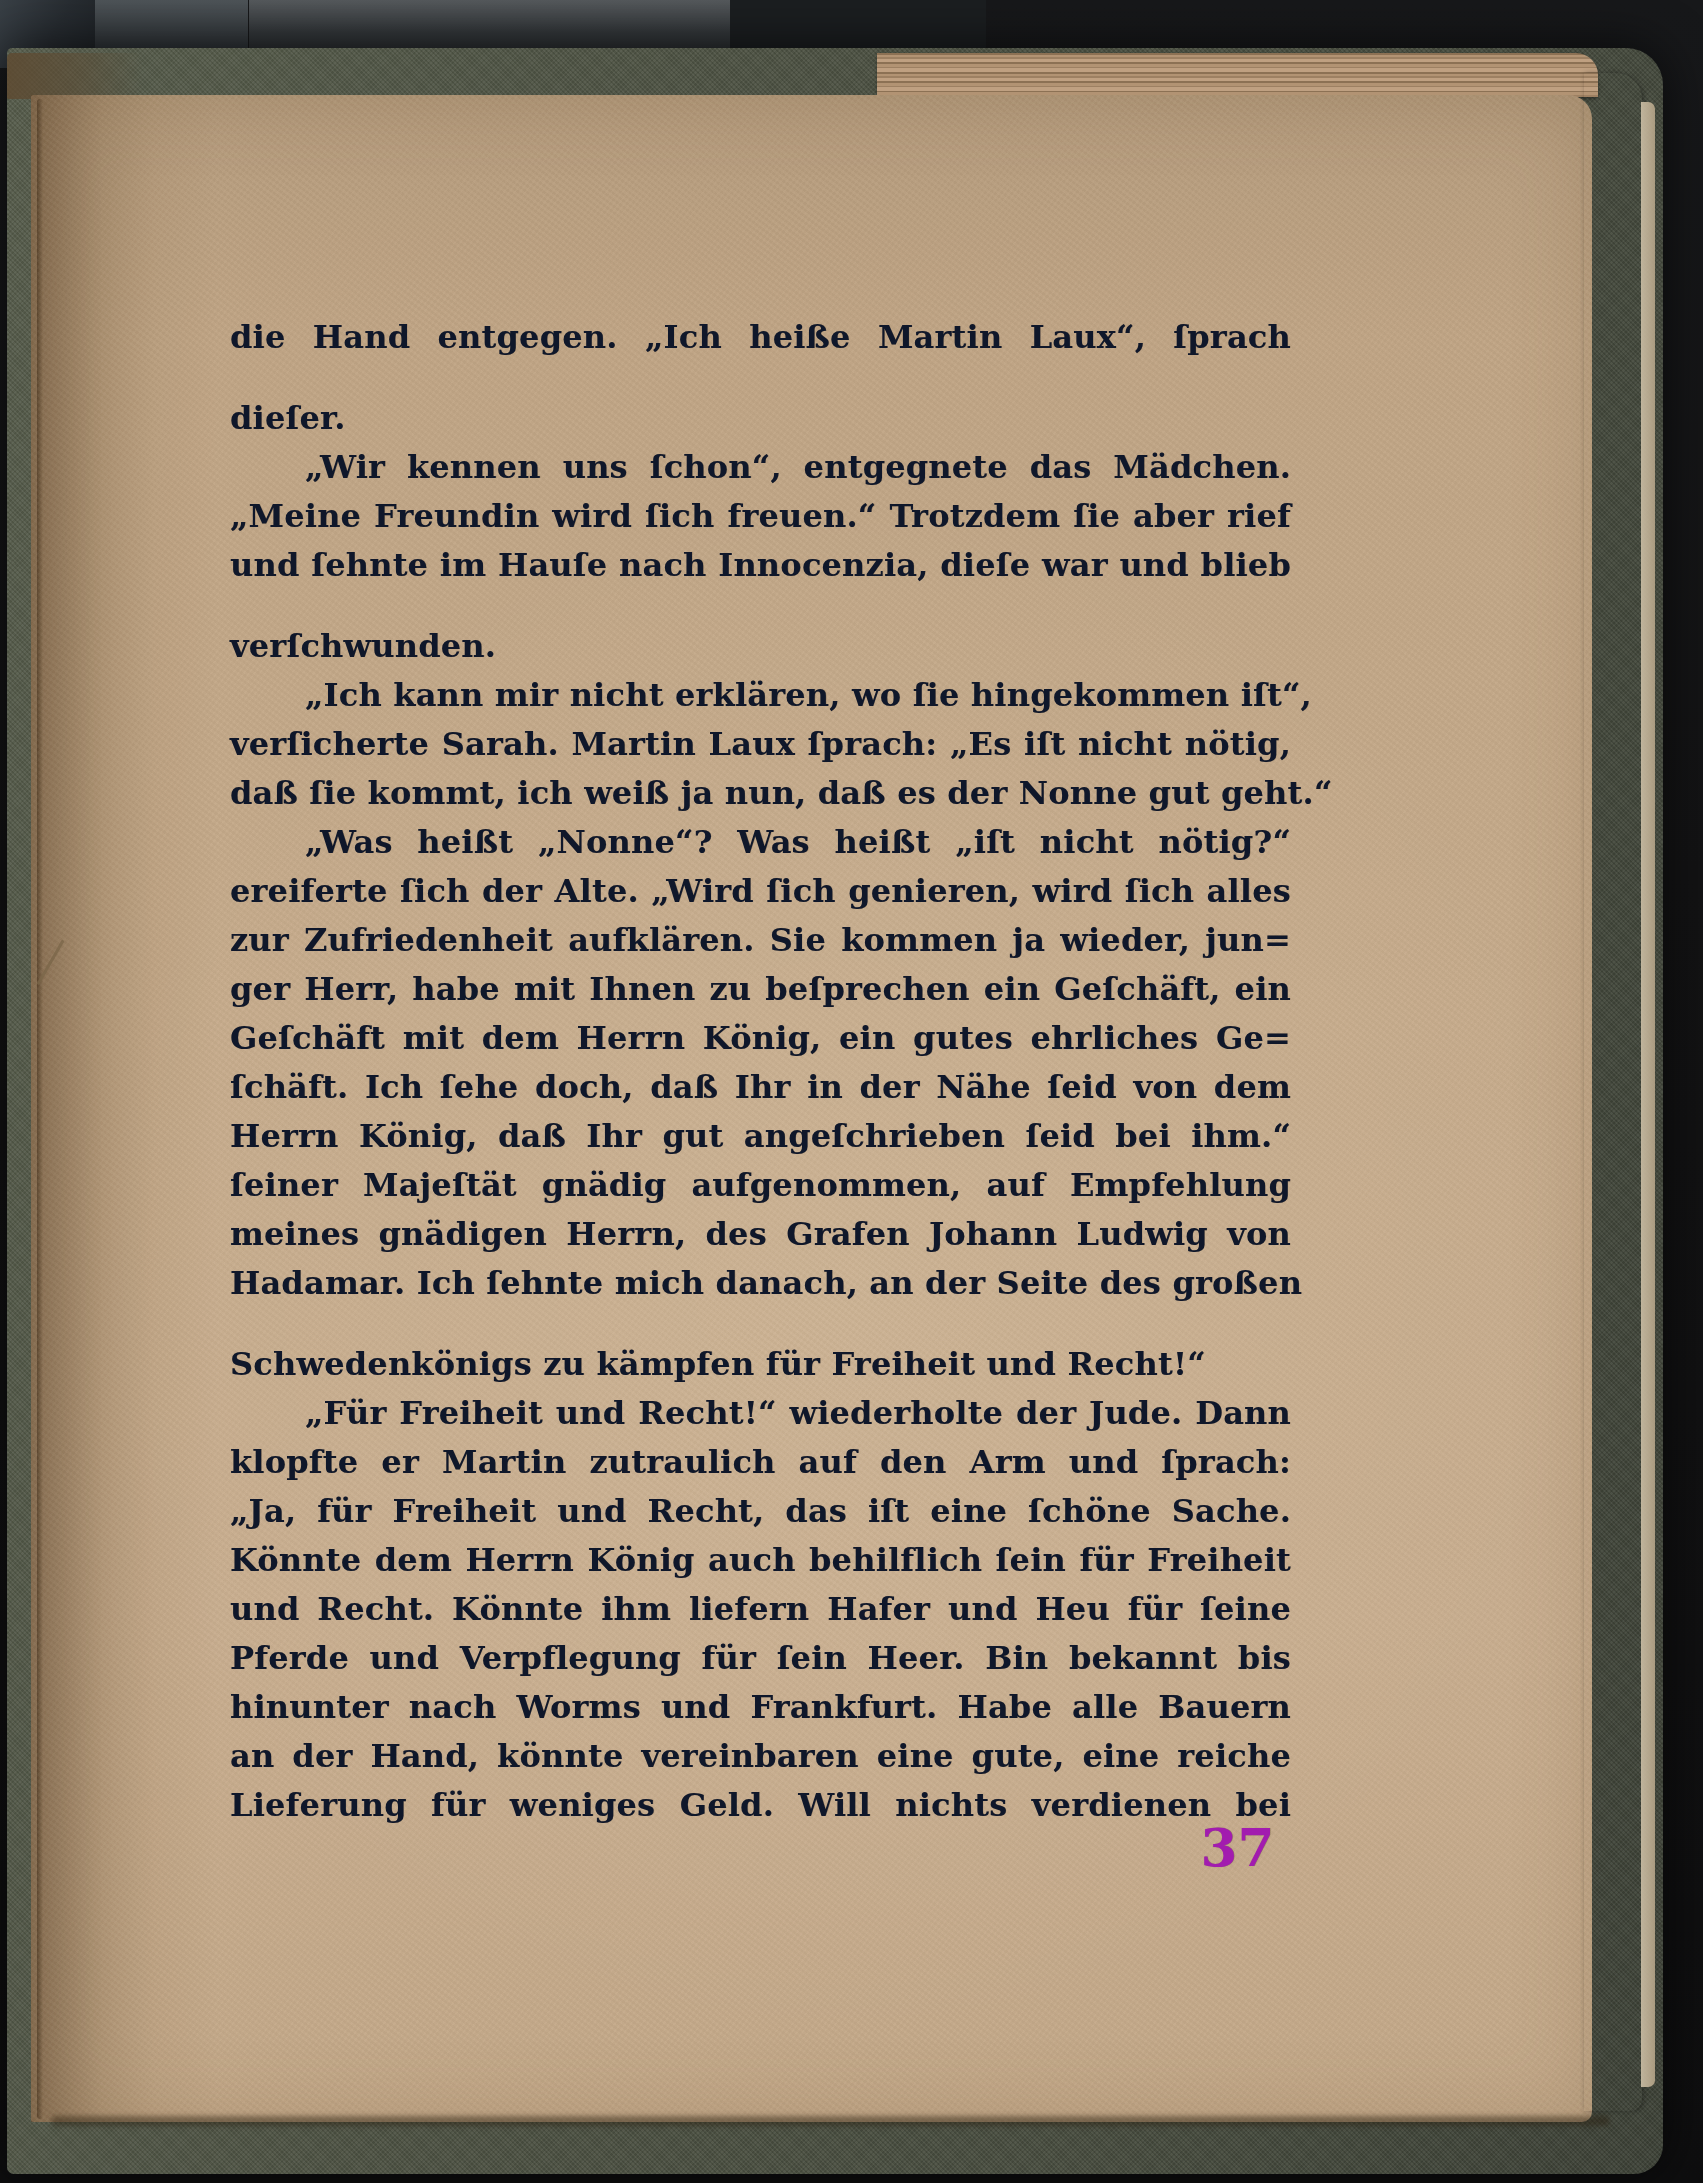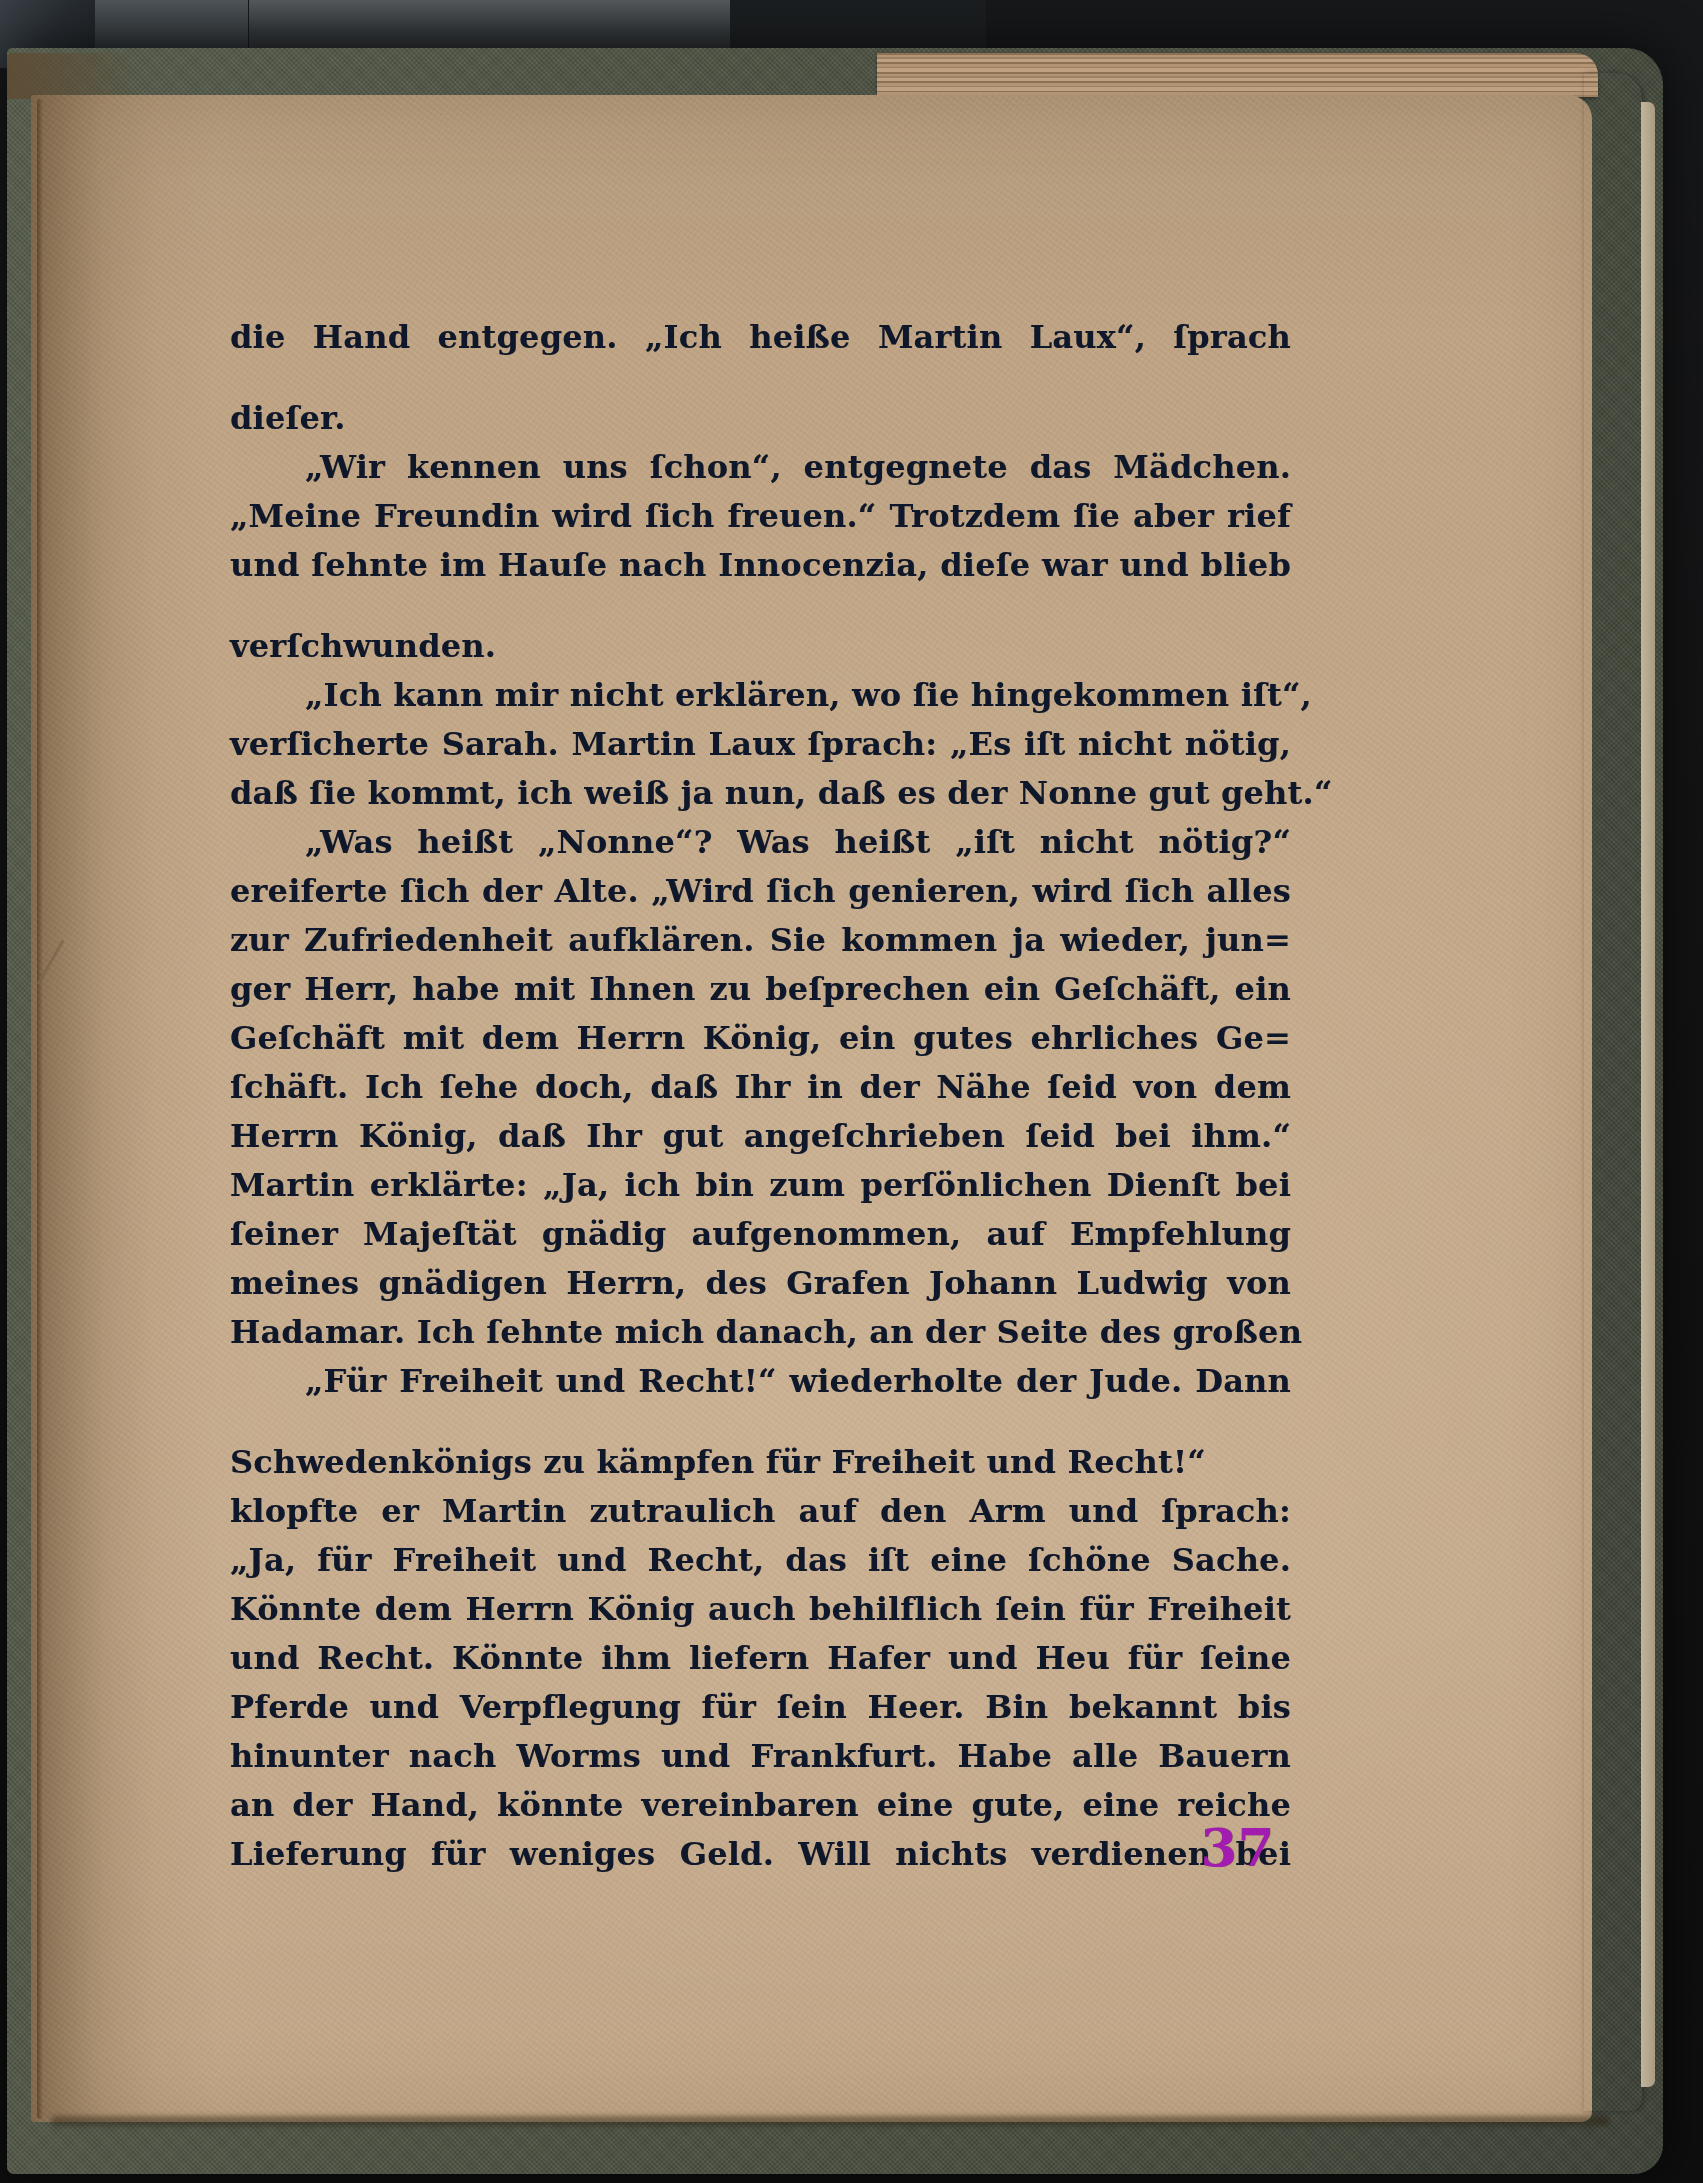--- a/index.html
+++ b/index.html
@@ -150,26 +150,25 @@
     <div class="line indent">„Ich kann mir nicht erklären, wo ſie hingekommen iſt“,</div>
     <div class="line">verſicherte Sarah. Martin Laux ſprach: „Es iſt nicht nötig,</div>
     <div class="line">daß ſie kommt, ich weiß ja nun, daß es der Nonne gut geht.“</div>
     <div class="line indent">„Was heißt „Nonne“? Was heißt „iſt nicht nötig?“</div>
     <div class="line">ereiferte ſich der Alte. „Wird ſich genieren, wird ſich alles</div>
     <div class="line">zur Zufriedenheit aufklären. Sie kommen ja wieder, jun=</div>
     <div class="line">ger Herr, habe mit Ihnen zu beſprechen ein Geſchäft, ein</div>
     <div class="line">Geſchäft mit dem Herrn König, ein gutes ehrliches Ge=</div>
     <div class="line">ſchäft. Ich ſehe doch, daß Ihr in der Nähe ſeid von dem</div>
     <div class="line">Herrn König, daß Ihr gut angeſchrieben ſeid bei ihm.“</div>
-    <div class="line">Martin erklärte: „Ja, ich bin zum perſönlichen Dienſt bei</div>
     <div class="line">ſeiner Majeſtät gnädig aufgenommen, auf Empfehlung</div>
     <div class="line">meines gnädigen Herrn, des Grafen Johann Ludwig von</div>
     <div class="line">Hadamar. Ich ſehnte mich danach, an der Seite des großen</div>
+    <div class="line short">Schwedenkönigs zu kämpfen für Freiheit und Recht!“</div>
     <div class="line indent">„Für Freiheit und Recht!“ wiederholte der Jude. Dann</div>
-    <div class="line short">Schwedenkönigs zu kämpfen für Freiheit und Recht!“</div>
     <div class="line">klopfte er Martin zutraulich auf den Arm und ſprach:</div>
     <div class="line">„Ja, für Freiheit und Recht, das iſt eine ſchöne Sache.</div>
     <div class="line">Könnte dem Herrn König auch behilflich ſein für Freiheit</div>
     <div class="line">und Recht. Könnte ihm liefern Hafer und Heu für ſeine</div>
     <div class="line">Pferde und Verpflegung für ſein Heer. Bin bekannt bis</div>
     <div class="line">hinunter nach Worms und Frankfurt. Habe alle Bauern</div>
     <div class="line">an der Hand, könnte vereinbaren eine gute, eine reiche</div>
     <div class="line">Lieferung für weniges Geld. Will nichts verdienen bei</div>
   </div>
 

